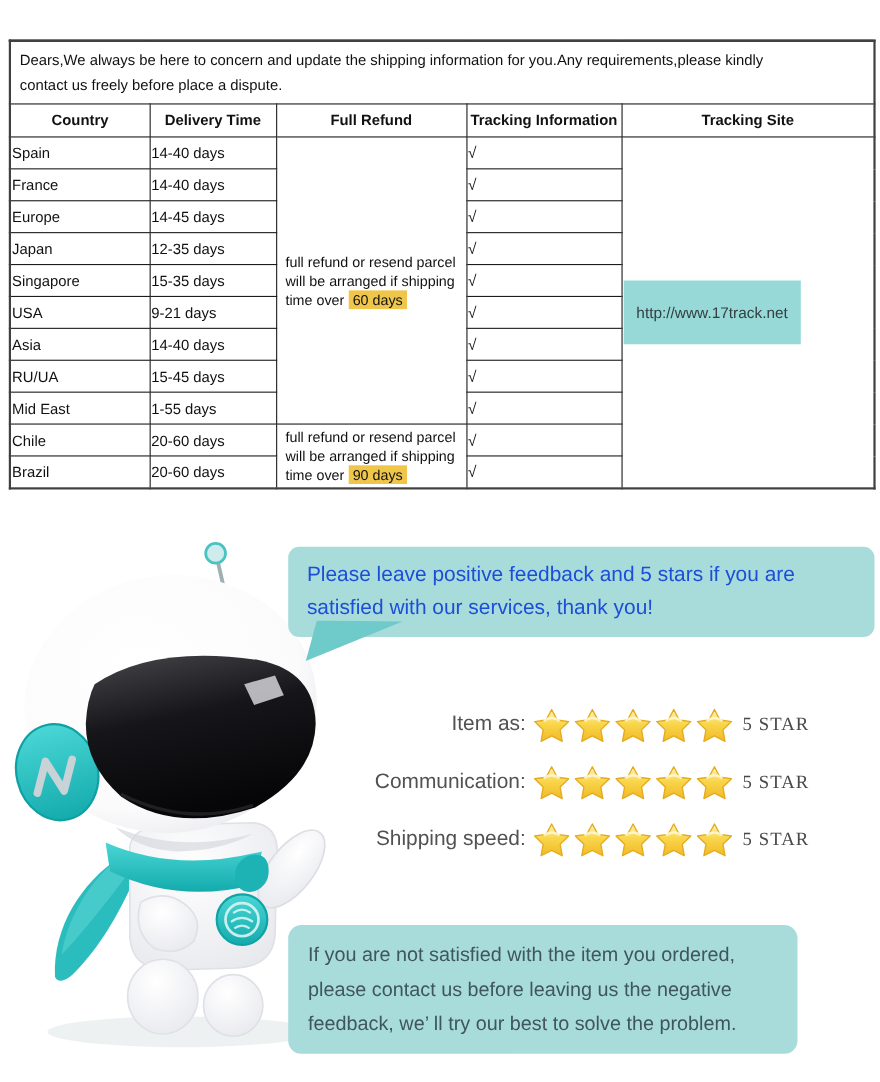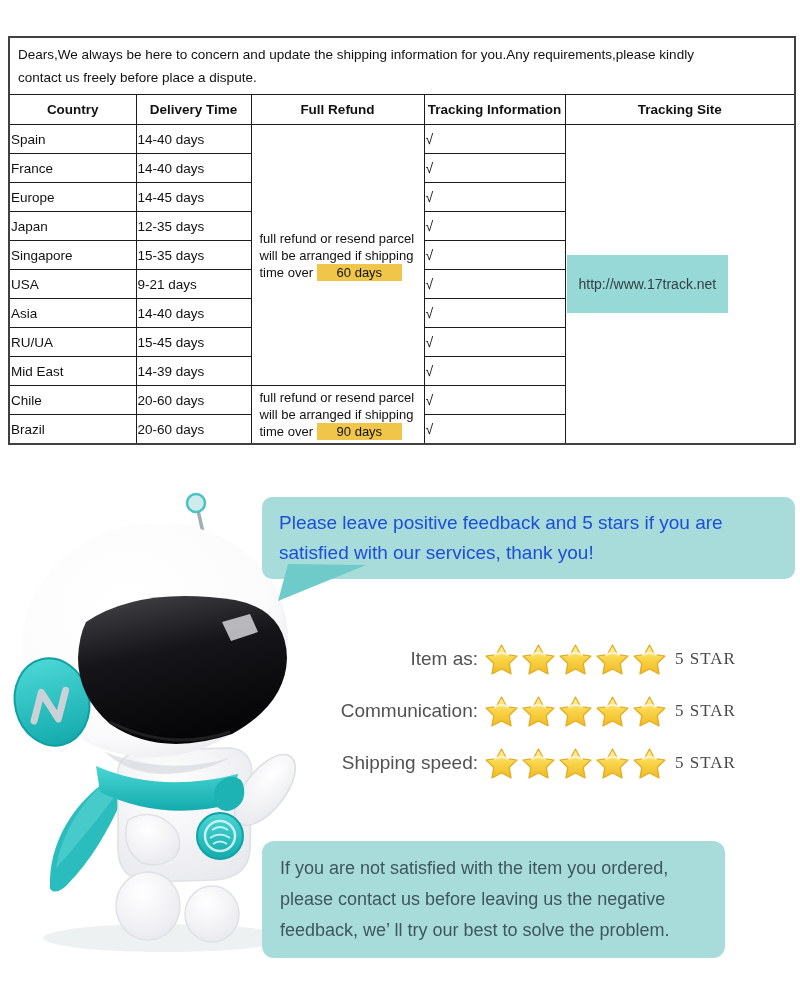--- a/index.html
+++ b/index.html
@@ -12,21 +12,21 @@
   
   .shipping-table{position:absolute;left:8px;top:36px;width:786px;border-collapse:collapse;
                   table-layout:fixed;border:2px solid #404040;}
   .shipping-table td,.shipping-table th{border:1.5px solid #1c1c1c;vertical-align:middle;
                   font-size:13.5px;color:#111;overflow:hidden;}
   .note-cell{height:48px;text-align:left;padding:4px 8px;font-size:15px;line-height:23px;}
   .shipping-table th{height:27px;font-weight:bold;text-align:center;}
   .shipping-table td.cell{height:26px;text-align:left;}
   td.refund{text-align:left;padding:2px 6px 2px 8px;}
   .refund-text{font-size:13px;line-height:17px;color:#111;}
-  .hl-yellow{background:var(--highlight_yellow,#f0c64a);padding:1px 20px;}
+  .hl-yellow{background:var(--highlight_yellow,#f0c64a);padding:1px 4px;}
   td.check{font-size:14px;}
   td.site{text-align:center;}
   .link-chip{display:inline-block;background:var(--link_bg,#96d9d6);color:#333f44;
              font-size:14px;padding:21px 12px;}
 
   
   .mascot{position:absolute;left:0;top:490px;}
 
   
   .bubble{position:absolute;left:262px;top:497px;width:533px;box-sizing:border-box;
@@ -114,21 +114,21 @@
           <td class="cell delivery">14-40 days</td>
           <td class="cell check">√</td>
         </tr>
         <tr>
           <td class="cell country">RU/UA</td>
           <td class="cell delivery">15-45 days</td>
           <td class="cell check">√</td>
         </tr>
         <tr>
           <td class="cell country">Mid East</td>
-          <td class="cell delivery">14-39 days</td>
+          <td class="cell delivery">1-55 days</td>
           <td class="cell check">√</td>
         </tr>
         <tr>
           <td class="cell country">Chile</td>
           <td class="cell delivery">20-60 days</td>
           <td class="cell refund" rowspan="2">
             <div class="refund-text">full refund or resend parcel<br>will be arranged if shipping<br>time over <span class="hl-yellow">90 days</span></div>
           </td>
           <td class="cell check">√</td>
         </tr>

